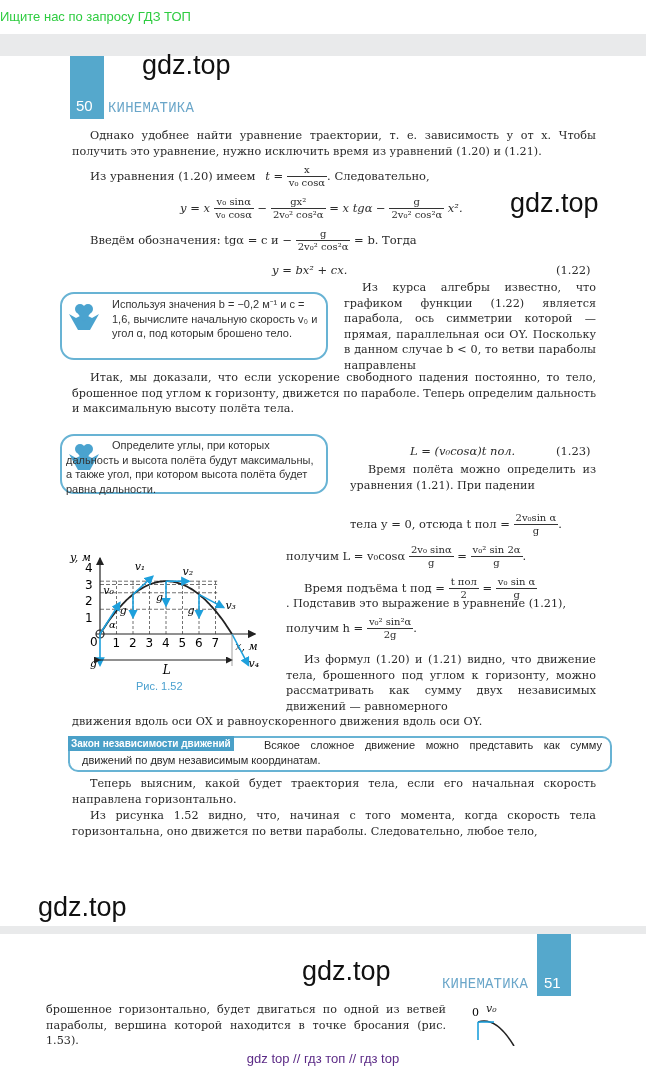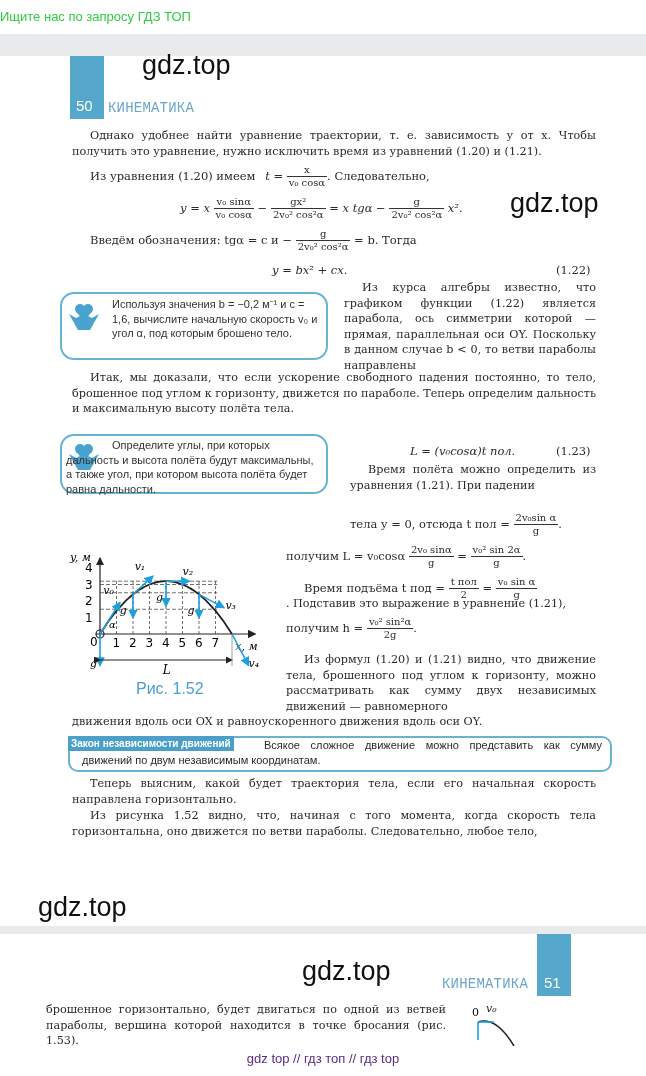--- a/index.html
+++ b/index.html
@@ -15,21 +15,21 @@
   .p{position:absolute;font-size:11.2px;line-height:15.6px;text-align:justify;color:#2a2a2a;}
   .p .ind{display:inline-block;width:18px;}
   .eq{position:absolute;font-size:11.5px;color:#2a2a2a;white-space:nowrap;}
   .frac{display:inline-block;vertical-align:middle;text-align:center;font-size:10px;line-height:12px;}
   .frac .n{display:block;border-bottom:1px solid #333;padding:0 2px;}
   .frac .d{display:block;padding:0 2px;}
   .box{position:absolute;border:2px solid #68b3d4;border-radius:14px;background:#fff;}
   .box .txt{position:absolute;font-family:"Liberation Sans",sans-serif;font-size:11px;line-height:14.5px;color:#333;}
   .icon-wrap{position:absolute;}
   .law-label{position:absolute;background:#4aa0c8;color:#fff;font-family:"Liberation Sans",sans-serif;font-weight:bold;font-size:10px;padding:2px 3px;}
-  .caption{position:absolute;font-family:"Liberation Sans",sans-serif;font-size:16px;color:#4aa0cf;}
+  .caption{position:absolute;font-family:"Liberation Sans",sans-serif;font-size:11px;color:#4aa0cf;}
   .bottom-links{position:absolute;left:0;top:1046px;width:646px;height:30px;line-height:26px;text-align:center;font-family:"Liberation Sans",sans-serif;font-size:13px;color:#5b2a86;background:#fff;}
   i{font-style:italic;}
 </style>
 </head>
 <body>
 
 <div class="top-banner">Ищите нас по запросу ГДЗ ТОП</div>
 <div class="gap" style="top:34px;height:22px;"></div>
 
 <div class="page page1">

